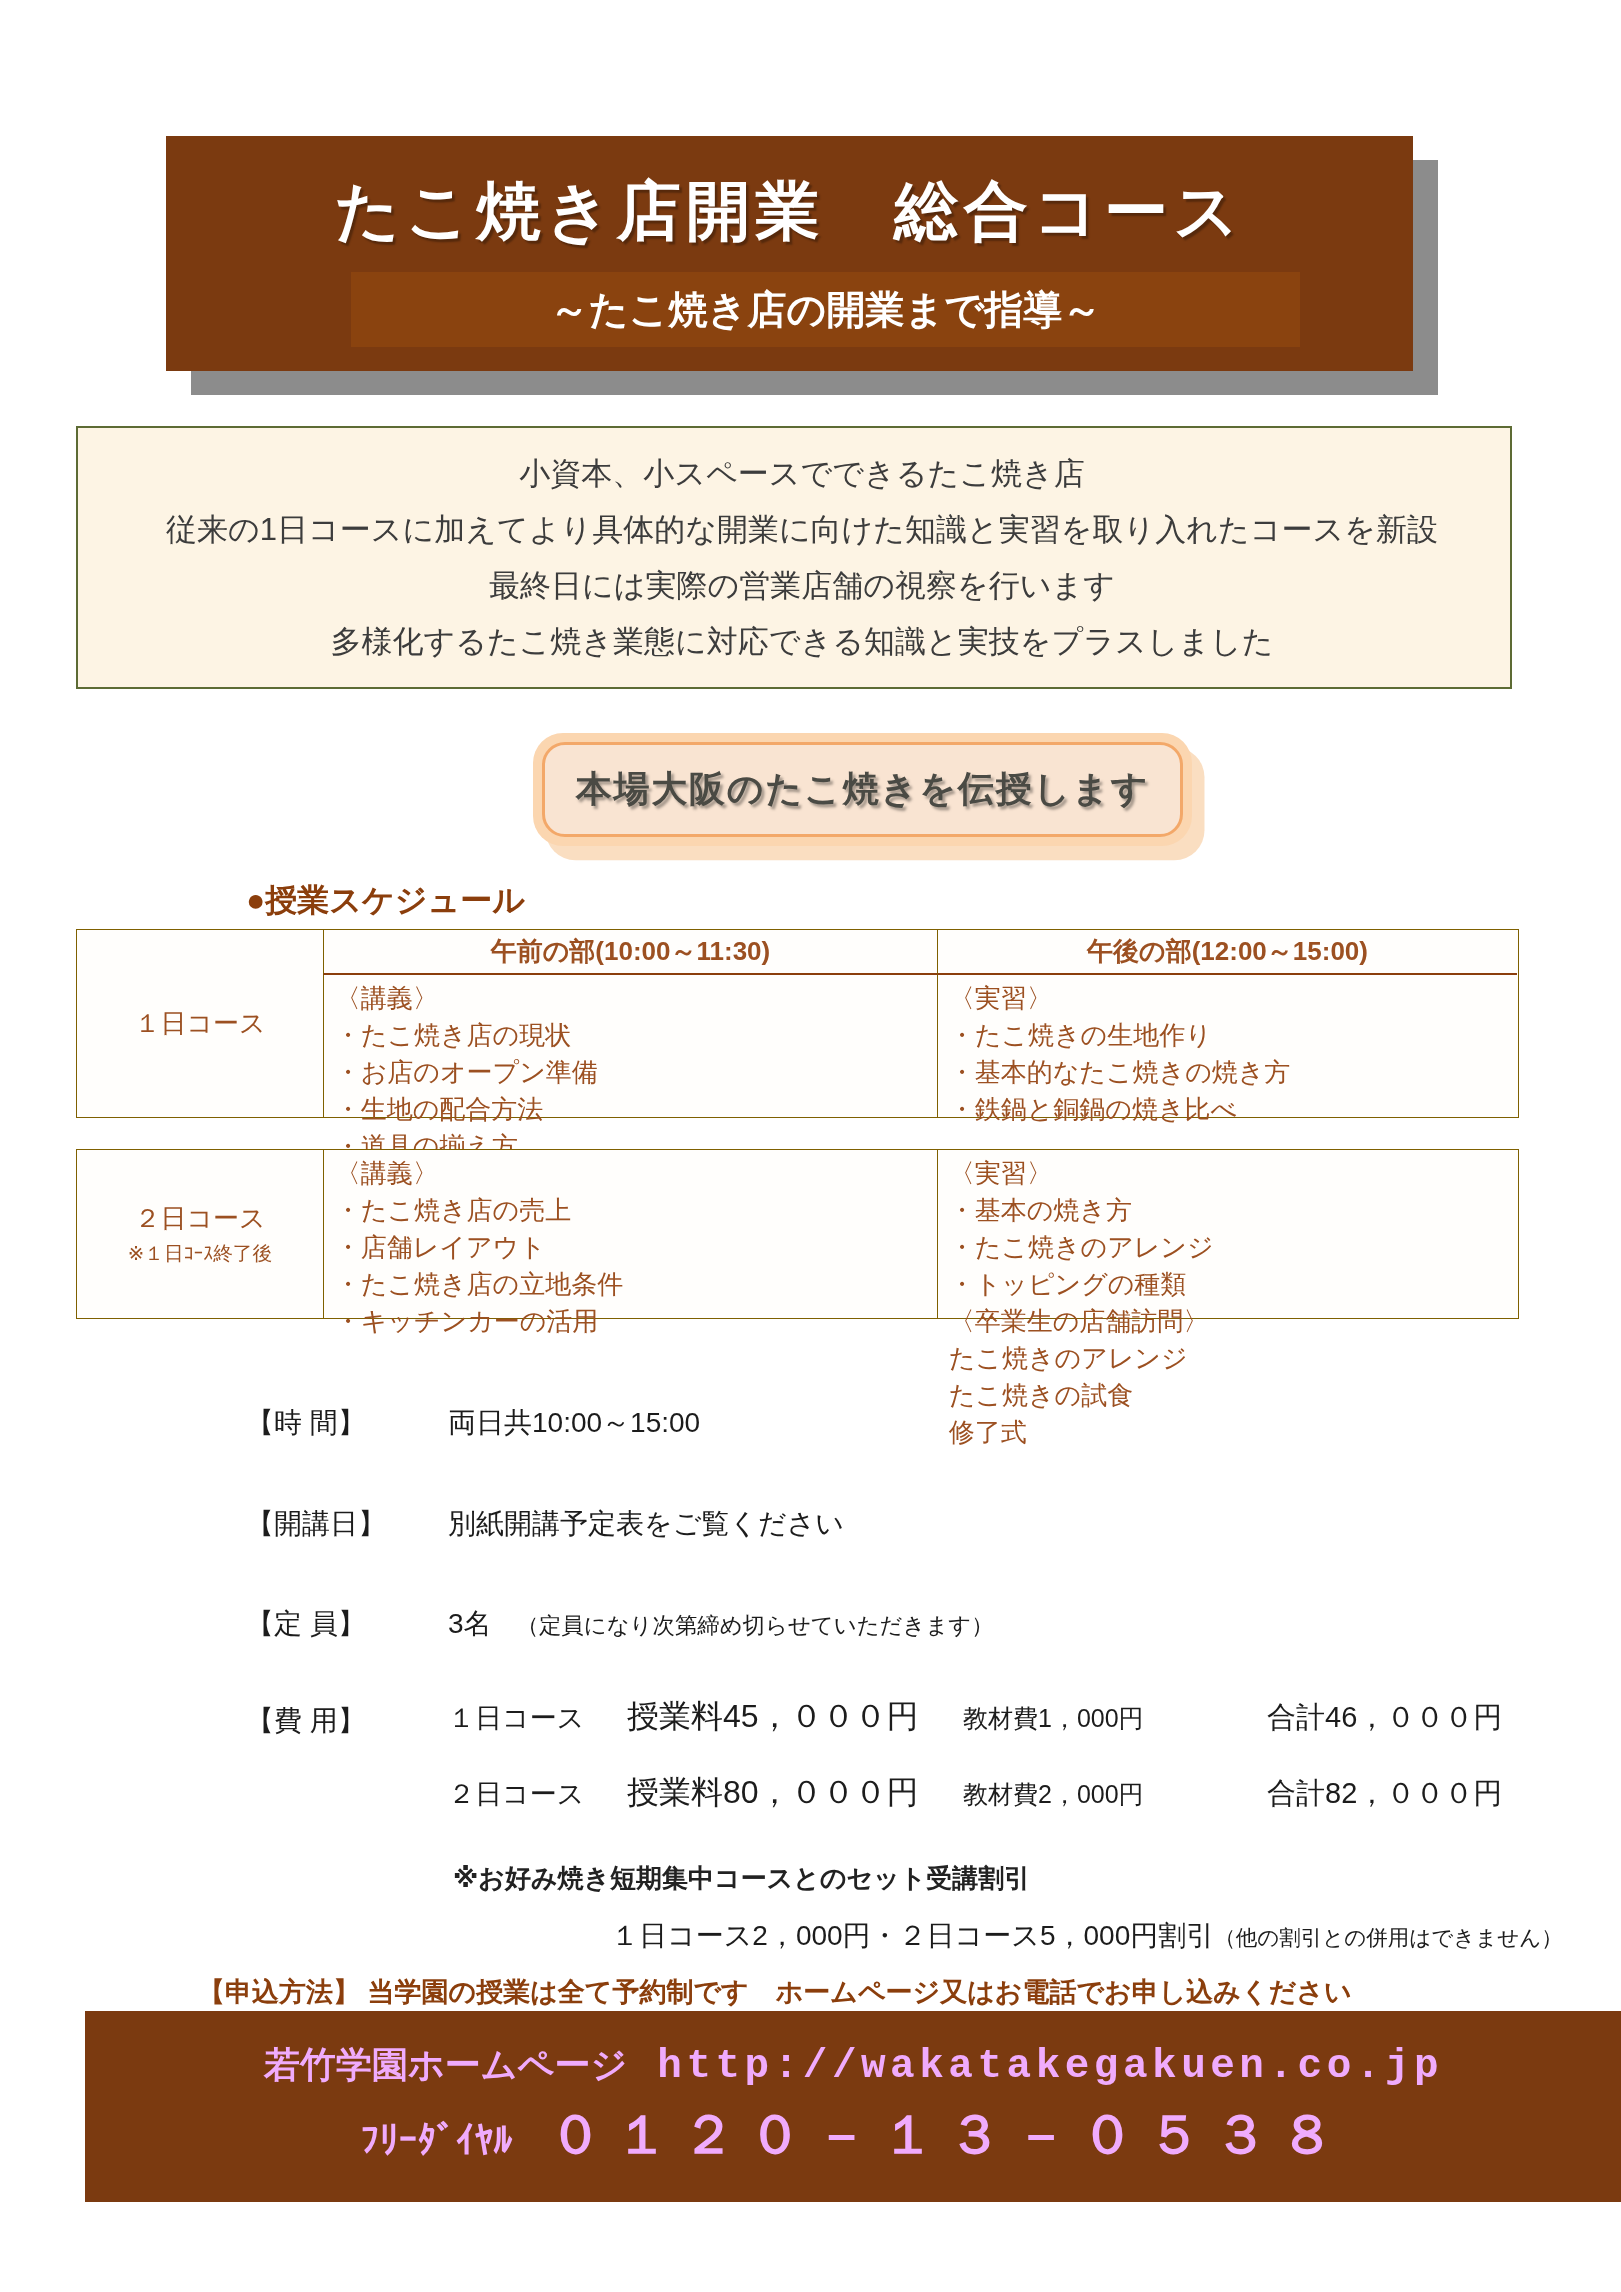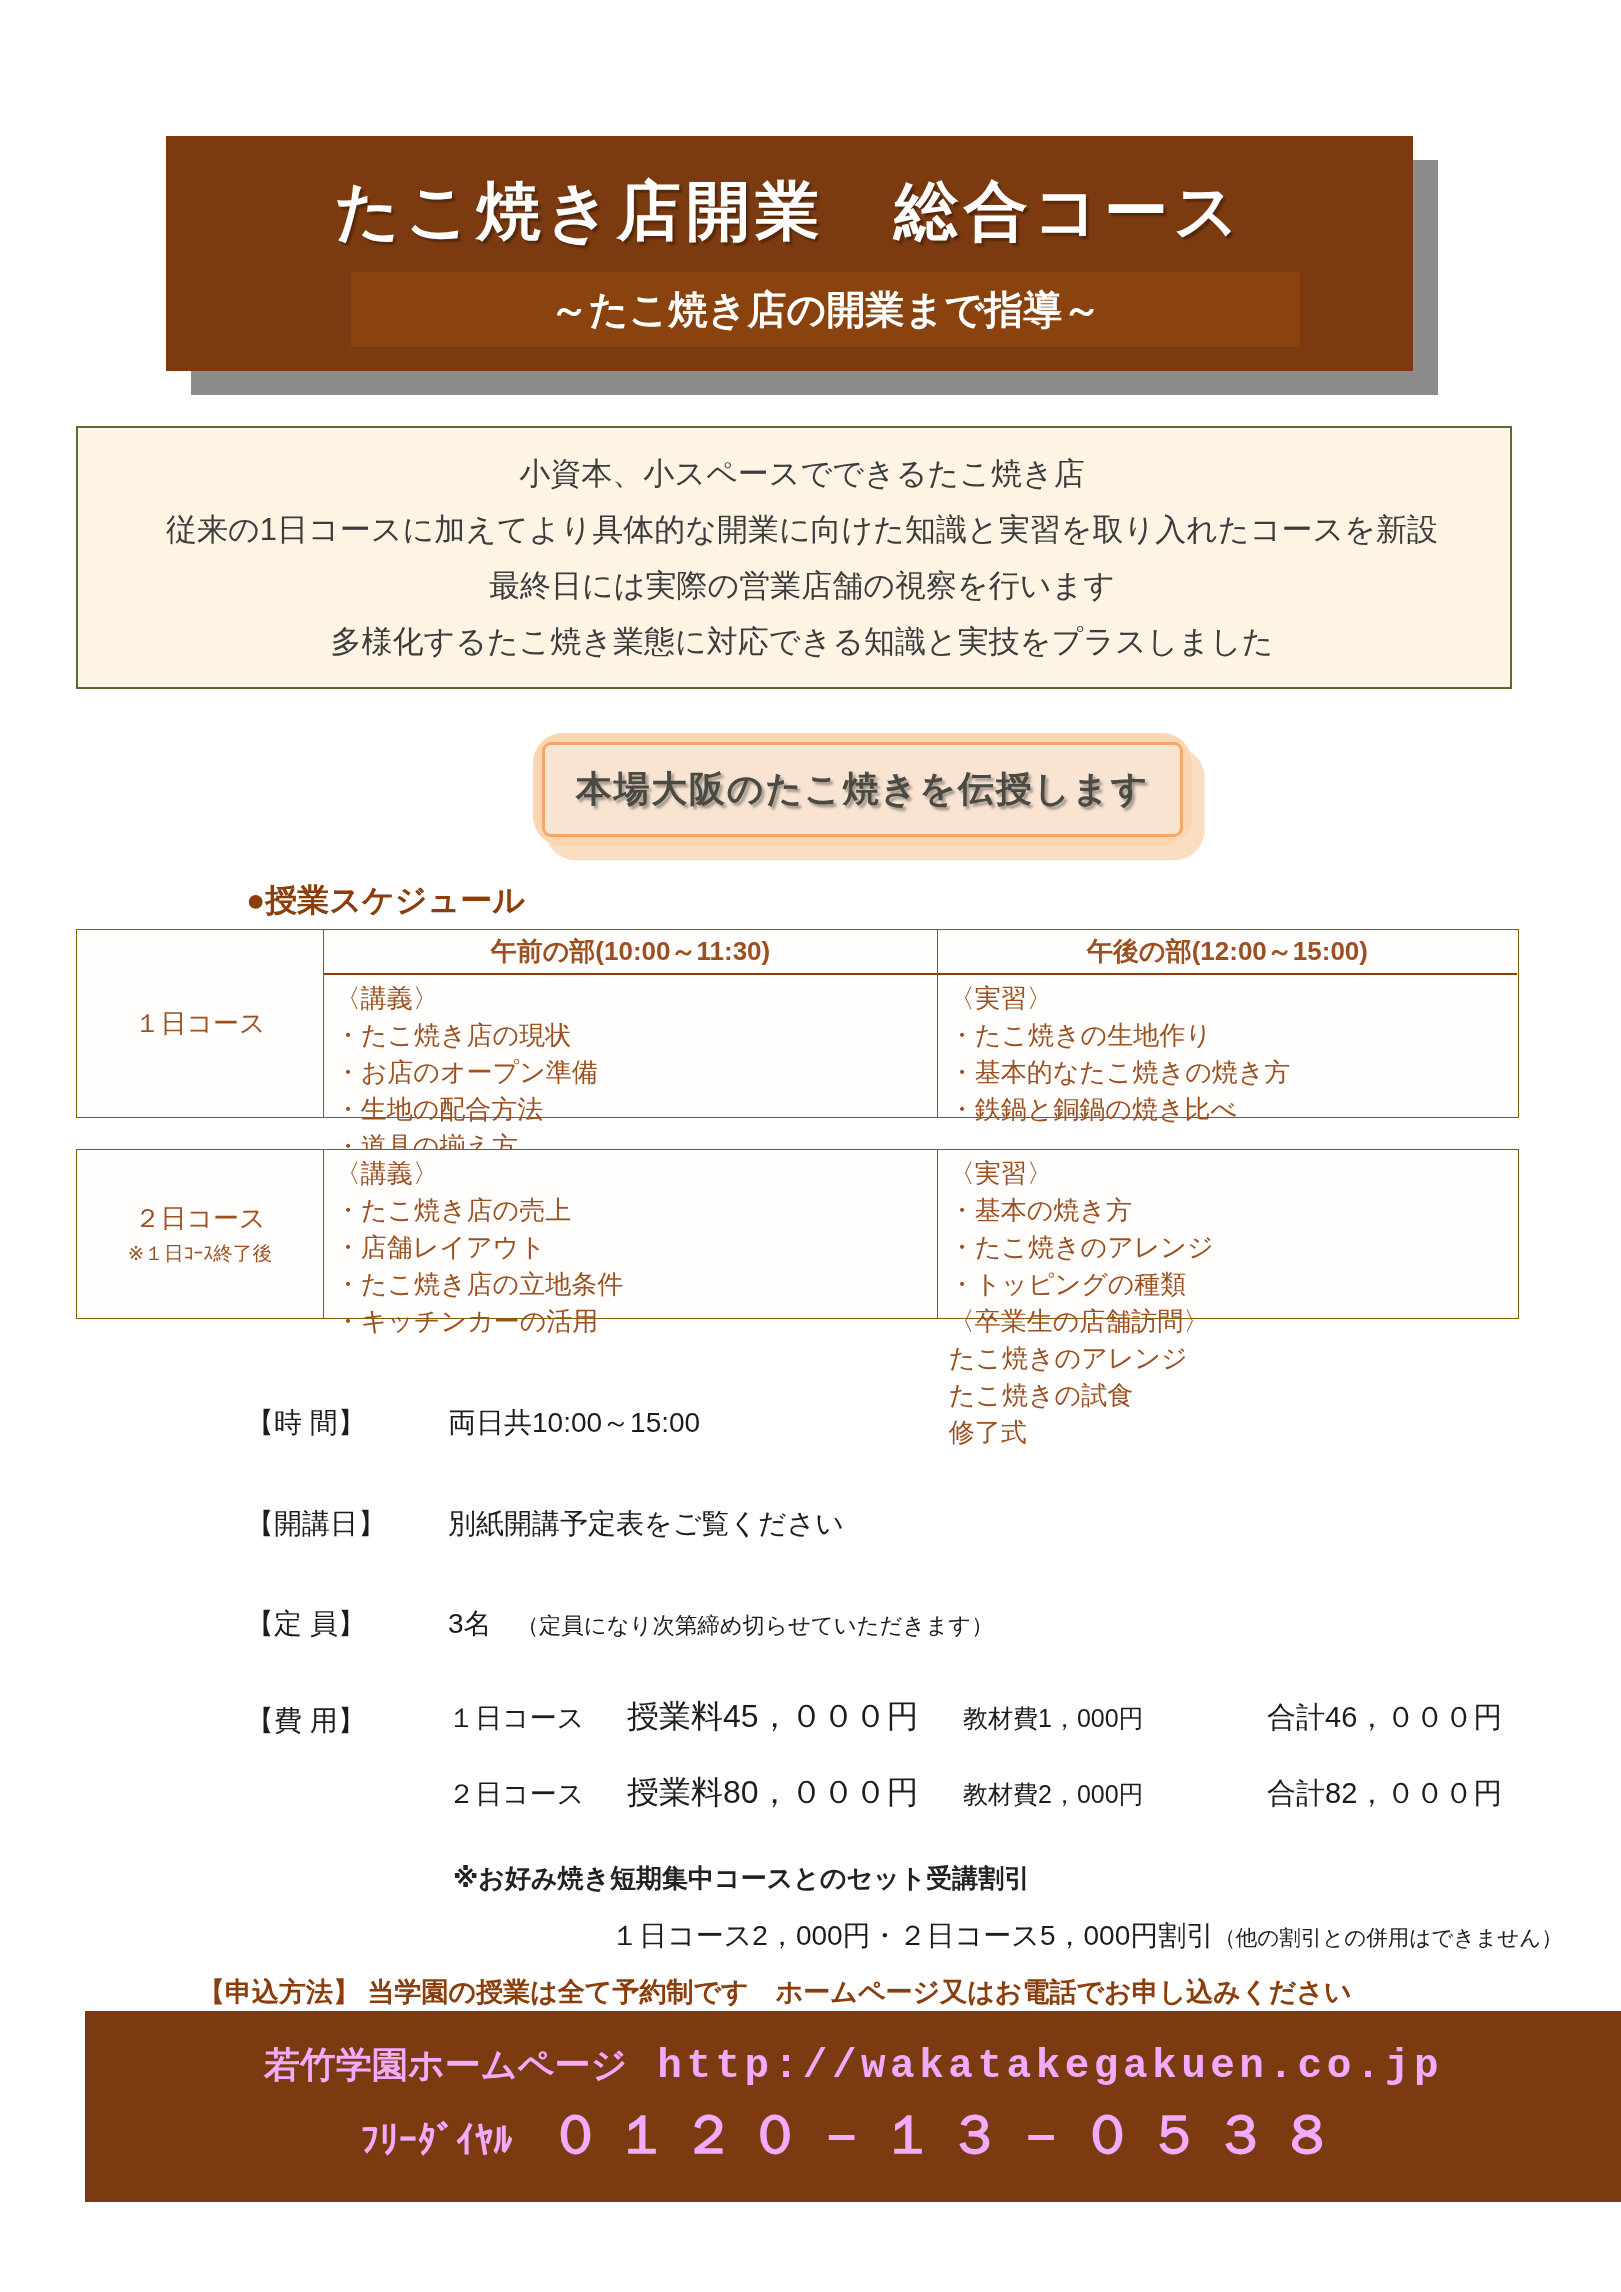--- a/index.html
+++ b/index.html
@@ -19,21 +19,21 @@
   .intro-box{position:absolute;left:76px;top:426px;width:1436px;height:263px;background:#fdf4e4;
     border:2.7px solid #5d6b34;box-sizing:border-box;display:flex;flex-direction:column;
     justify-content:center;align-items:center;padding-left:16px;}
   .intro-line{color:#3c3c3c;font-size:31px;line-height:56px;white-space:nowrap;}
 
   
   .highlight-outer{position:absolute;left:533px;top:733px;width:659px;height:113px;
     background:#fbd6b0;border-radius:30px;box-shadow:12.5px 14.3px 0 rgba(248,205,160,0.65);
     display:flex;align-items:center;justify-content:center;}
   .highlight-inner{width:641px;height:95px;background:#f9e4d2;border:3.6px solid #f3a869;
-    border-radius:9px;box-sizing:border-box;display:flex;align-items:center;justify-content:center;}
+    border-radius:23px;box-sizing:border-box;display:flex;align-items:center;justify-content:center;}
   .highlight-text{color:#4a4a44;font-size:36px;font-weight:bold;letter-spacing:1.8px;
     text-shadow:2.7px 2.7px 2.7px rgba(0,0,0,0.35);white-space:nowrap;}
 
   
   .sched-heading{position:absolute;left:246px;top:879px;color:#8b3e0c;font-size:32px;font-weight:bold;}
   .sched-table{position:absolute;left:76px;width:1443px;background:#fffefc;
     border:1.8px solid #7f6000;box-sizing:border-box;display:grid;
     grid-template-columns:246px 614px 580px;}
   #table1{top:929px;grid-template-rows:45px 142px;}
   #table2{top:1149px;grid-template-rows:168px;}

